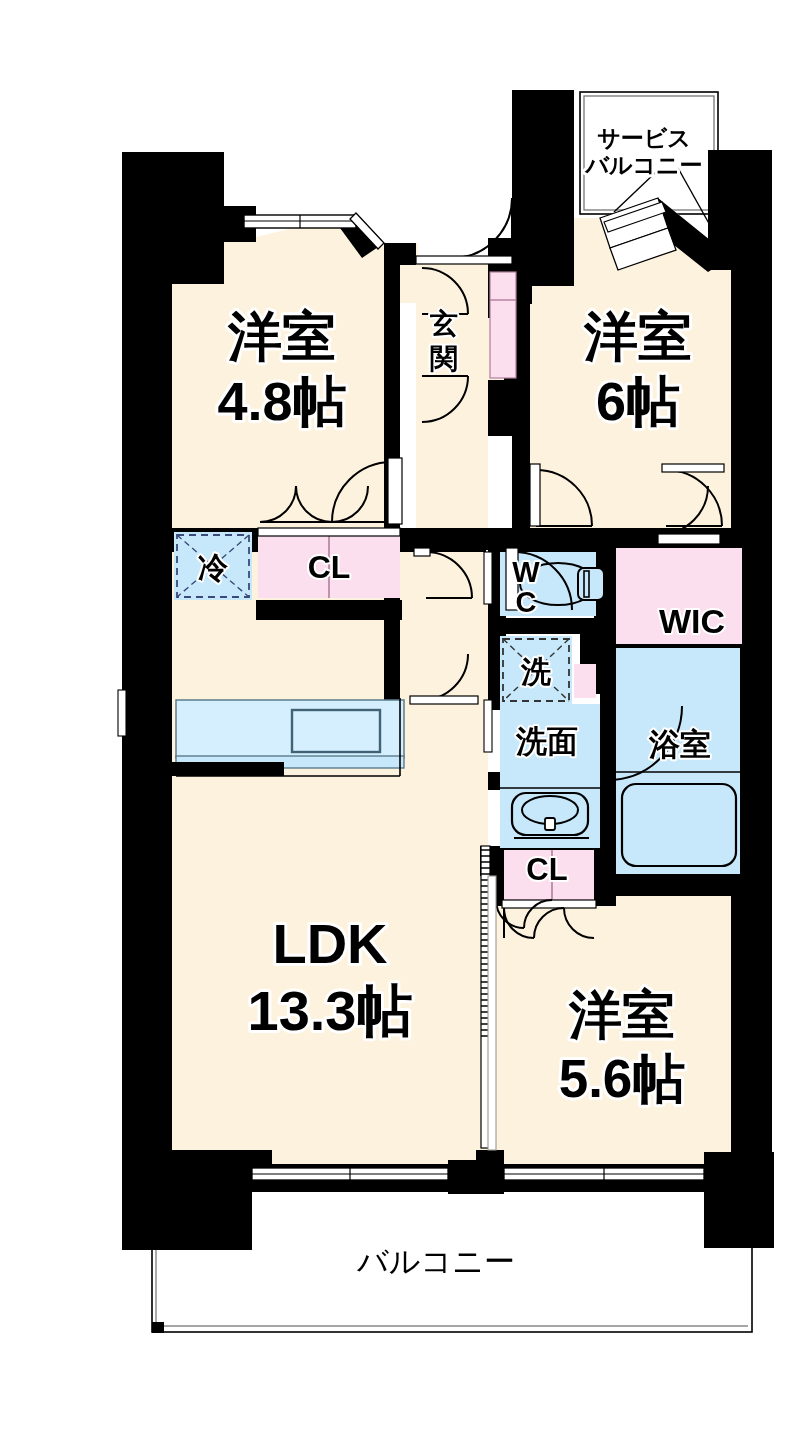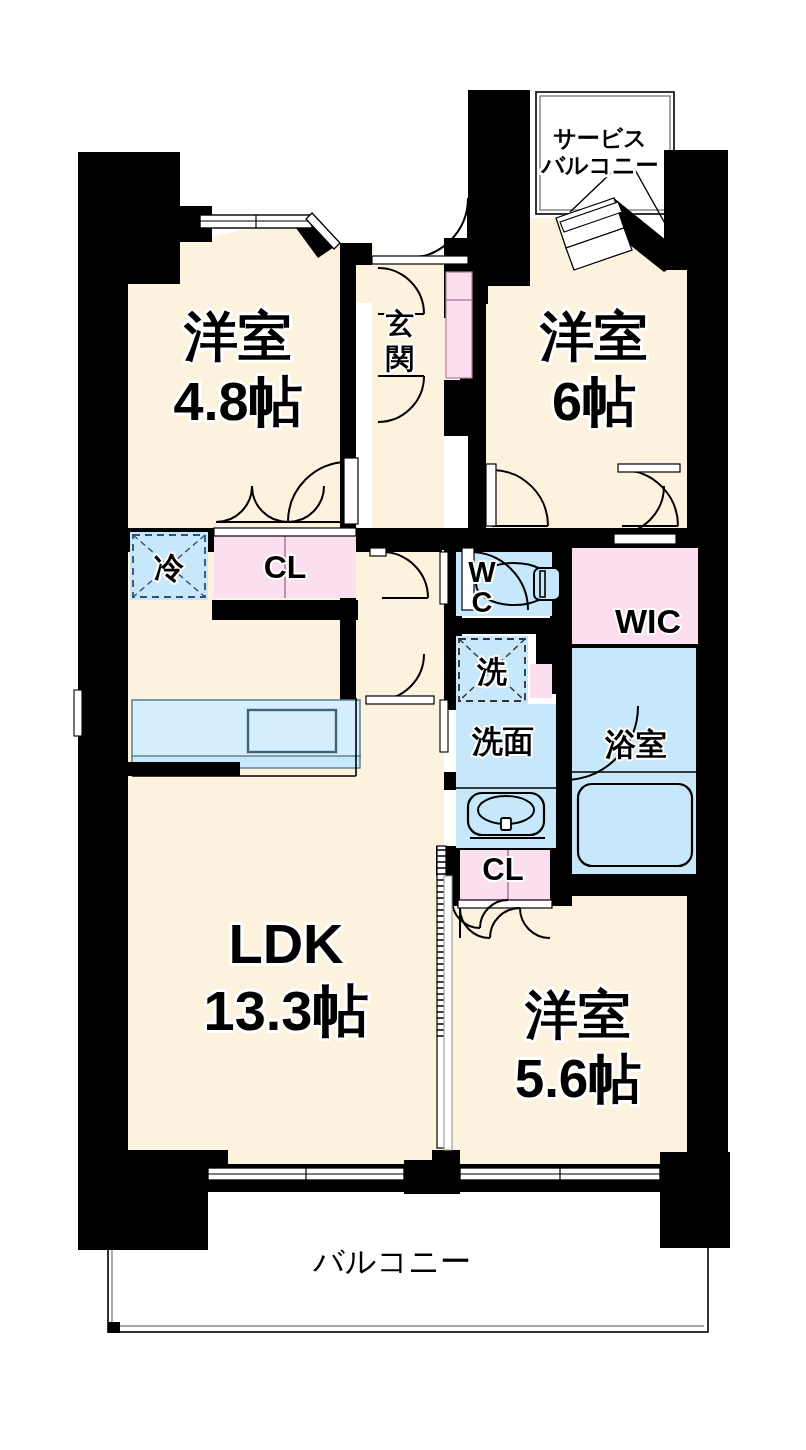--- a/index.html
+++ b/index.html
@@ -1,18 +1,18 @@
 <!DOCTYPE html>
 <html><head>
 <meta charset="utf-8">
 <title>Floor Plan</title>
 <style>
   html,body{margin:0;padding:0;background:#ffffff;}
   body{width:806px;height:1450px;overflow:hidden;font-family:"Liberation Sans","DejaVu Sans",sans-serif;}
-  #plan{position:relative;width:648px;height:1450px;background:#ffffff;}
+  #plan{position:relative;width:648px;height:1450px;background:#ffffff;margin-left:44px;}
   svg{display:block;}
   .lbl{font-family:"Liberation Sans","DejaVu Sans",sans-serif;font-weight:bold;fill:#000;
        paint-order:stroke fill;stroke:#ffffff;stroke-width:6px;stroke-linejoin:round;text-anchor:middle;}
   .lbl-sm{font-family:"Liberation Sans","DejaVu Sans",sans-serif;font-weight:bold;fill:#000;
        paint-order:stroke fill;stroke:#ffffff;stroke-width:4px;stroke-linejoin:round;text-anchor:middle;}
   .lbl-plain{font-family:"Liberation Sans","DejaVu Sans",sans-serif;fill:#000;text-anchor:middle;}
 </style>
 </head>
 <body>
 

